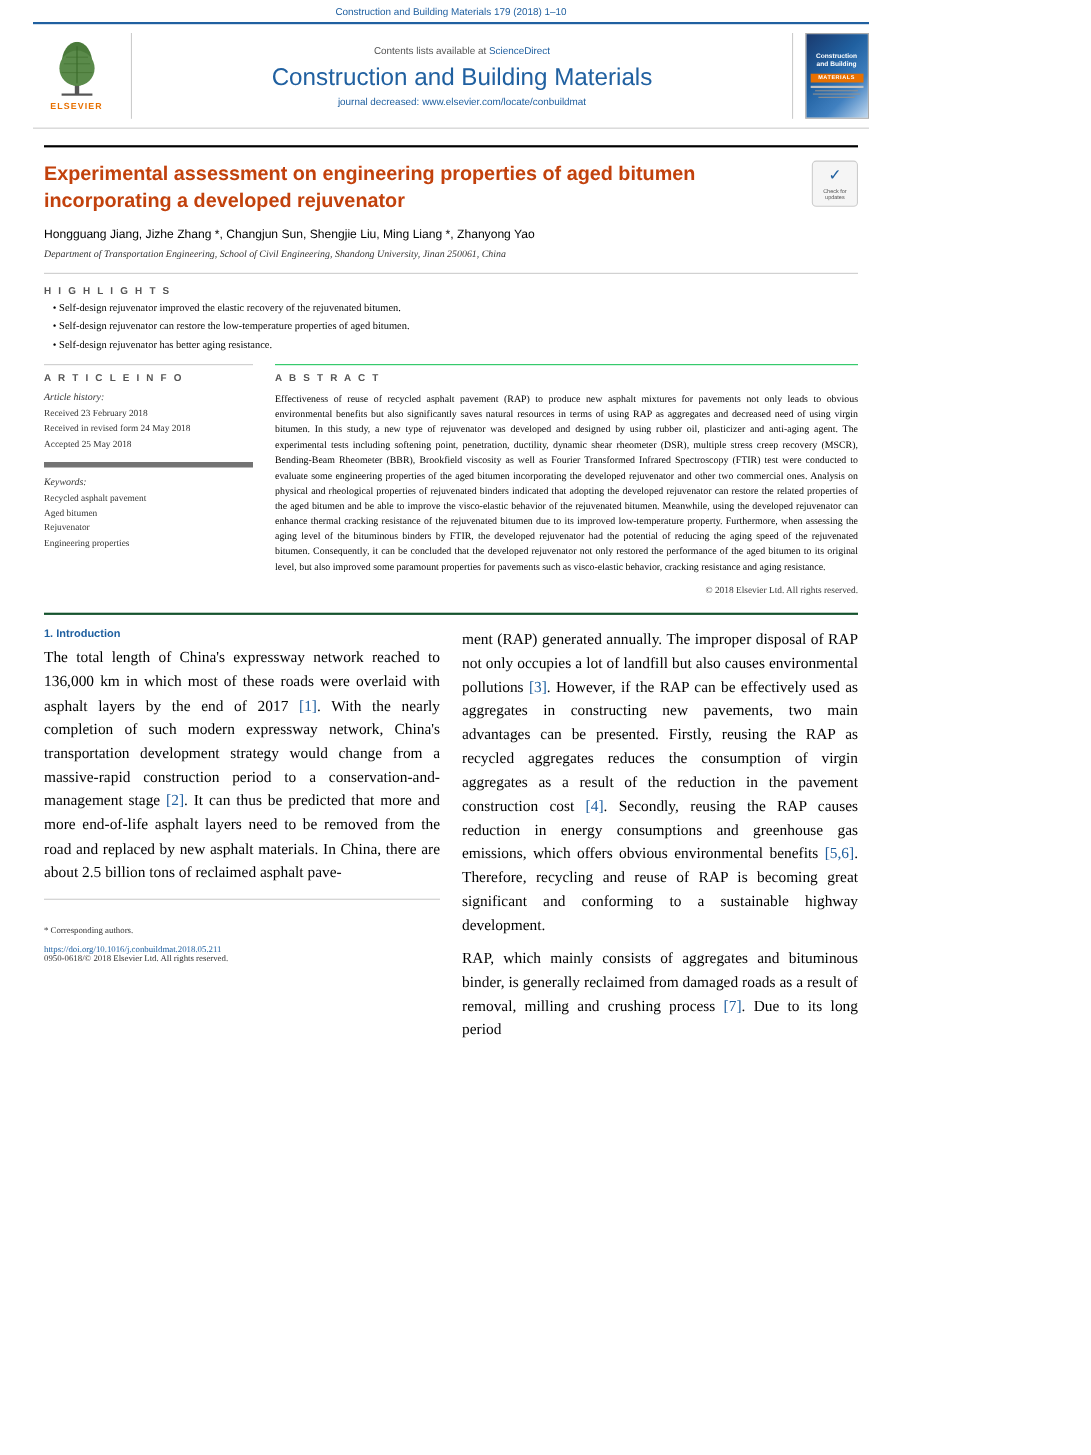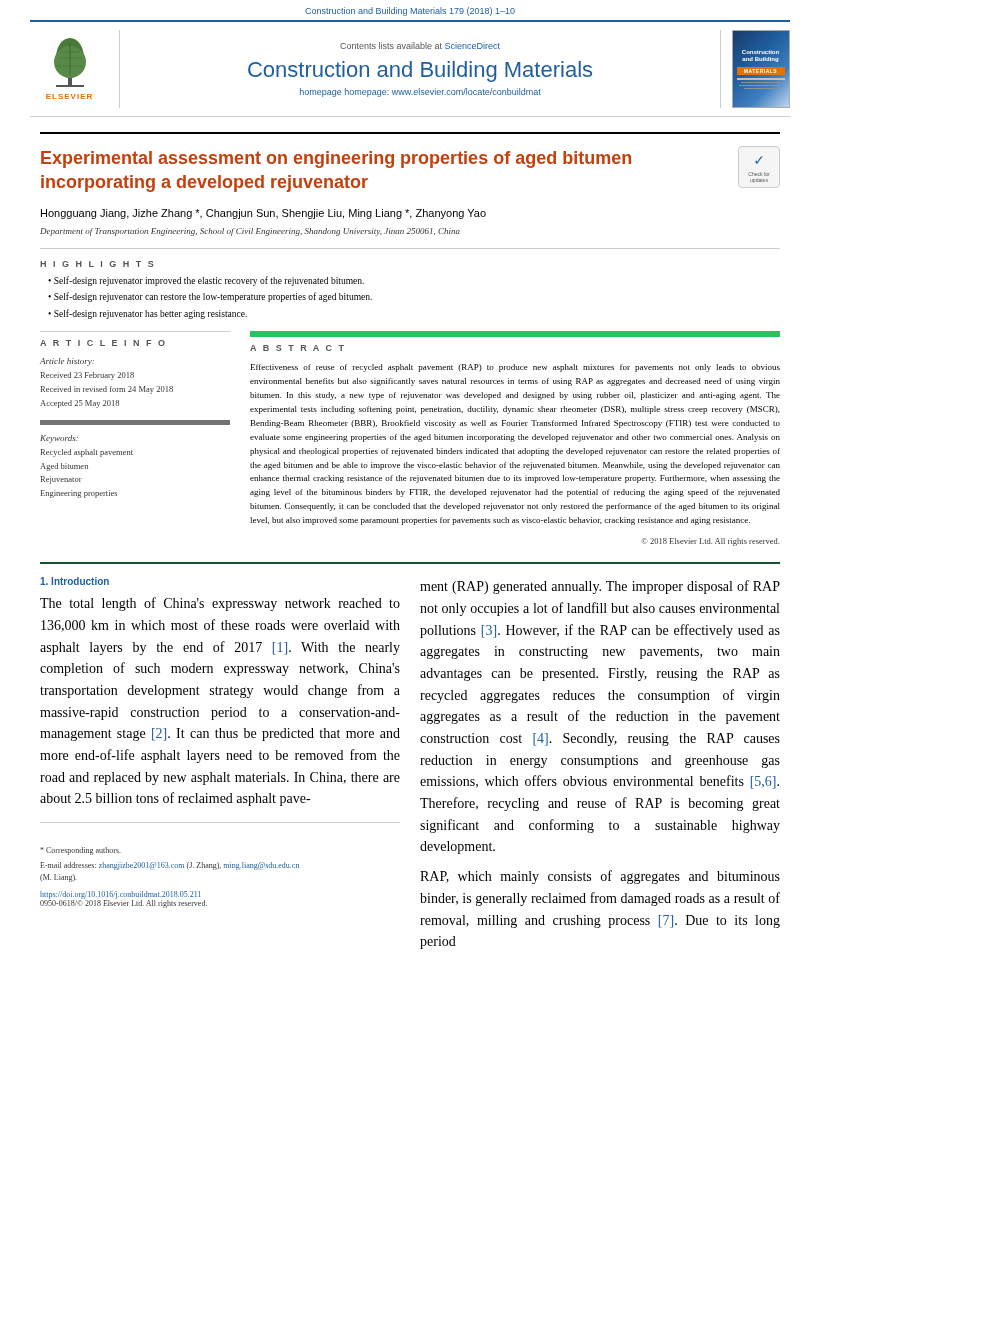--- a/index.html
+++ b/index.html
@@ -303,21 +303,21 @@
       line-height: 1.4;
     }
 
     .abstract-label {
       font-size: 9px;
       font-family: Arial, sans-serif;
       font-weight: bold;
       letter-spacing: 2px;
       color: #555;
       margin-bottom: 8px;
-      border-top: 6px solid #22c55e;
+      border-top: 1px solid #22c55e;
       padding-top: 6px;
     }
 
     .abstract-text {
       font-size: 9px;
       line-height: 1.55;
       color: #000;
       text-align: justify;
     }
 
@@ -428,21 +428,21 @@
       <div class="elsevier-logo-text">ELSEVIER</div>
     </div>
 
     <div class="header-center">
       <div class="sciencedirect-line">
         <span>Contents lists available at</span>
         <span style="color:#2060a0;">ScienceDirect</span>
       </div>
       <div class="journal-title">Construction and Building Materials</div>
       <div class="journal-homepage">
-        <span>homepage homepage:</span>
+        <span>journal decreased:</span>
         <span style="color:#2060a0;">www.elsevier.com/locate/conbuildmat</span>
       </div>
     </div>
 
     <div class="header-journal-cover">
       <div class="cover-img">
         <div class="cover-text-top">
           <span>Construction and Building</span>
         </div>
         <div class="cover-orange-bar">
@@ -507,27 +507,20 @@
       <div class="body-two-col">
 
         <div class="body-col">
           <div class="section-heading">1. Introduction</div>
           <div class="body-text">
             The total length of China's expressway network reached to 136,000 km in which most of these roads were overlaid with asphalt layers by the end of 2017 <span class="ref">[1]</span>. With the nearly completion of such modern expressway network, China's transportation development strategy would change from a massive-rapid construction period to a conservation-and-management stage <span class="ref">[2]</span>. It can thus be predicted that more and more end-of-life asphalt layers need to be removed from the road and replaced by new asphalt materials. In China, there are about 2.5 billion tons of reclaimed asphalt pave-
           </div>
 
           <div class="footnote-area">
             <div class="footnote-text">* Corresponding authors.</div>
-            <div class="footnote-text">
-              <span>E-mail addresses:</span>
-              <a style="color:#2060a0;">zhangjizhe2001@163.com</a>
-              <span> (<span>J. Zhang</span>),</span>
-              <a style="color:#2060a0;">ming.liang@sdu.edu.cn</a>
-              <br><span>(<span>M. Liang</span>).</span>
-            </div>
             <div class="doi-line">https://doi.org/10.1016/j.conbuildmat.2018.05.211</div>
             <div class="issn-line">0950-0618/© 2018 Elsevier Ltd. All rights reserved.</div>
           </div>
         </div>
 
         <div class="body-col">
           <div class="body-text">
             ment (RAP) generated annually. The improper disposal of RAP not only occupies a lot of landfill but also causes environmental pollutions <span class="ref">[3]</span>. However, if the RAP can be effectively used as aggregates in constructing new pavements, two main advantages can be presented. Firstly, reusing the RAP as recycled aggregates reduces the consumption of virgin aggregates as a result of the reduction in the pavement construction cost <span class="ref">[4]</span>. Secondly, reusing the RAP causes reduction in energy consumptions and greenhouse gas emissions, which offers obvious environmental benefits <span class="ref">[5,6]</span>. Therefore, recycling and reuse of RAP is becoming great significant and conforming to a sustainable highway development.
           </div>
           <div class="body-text">

